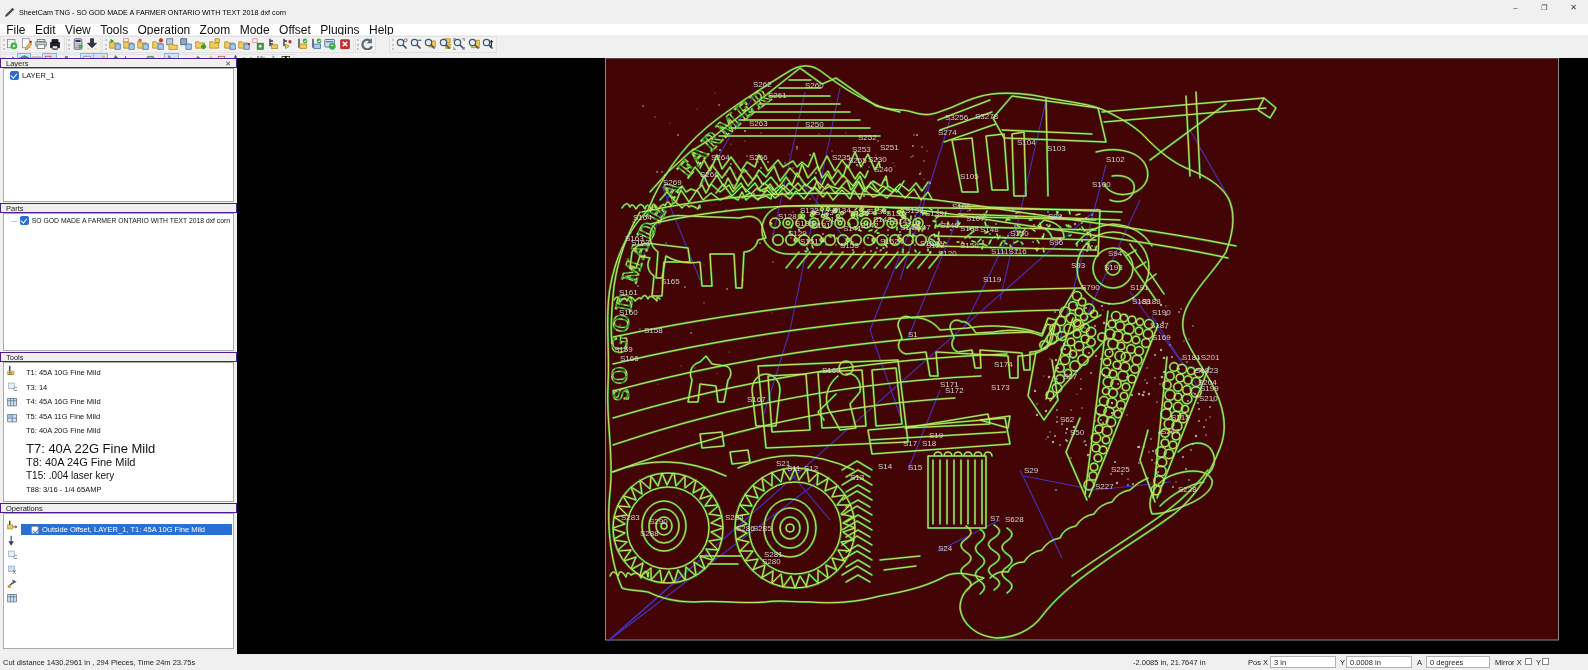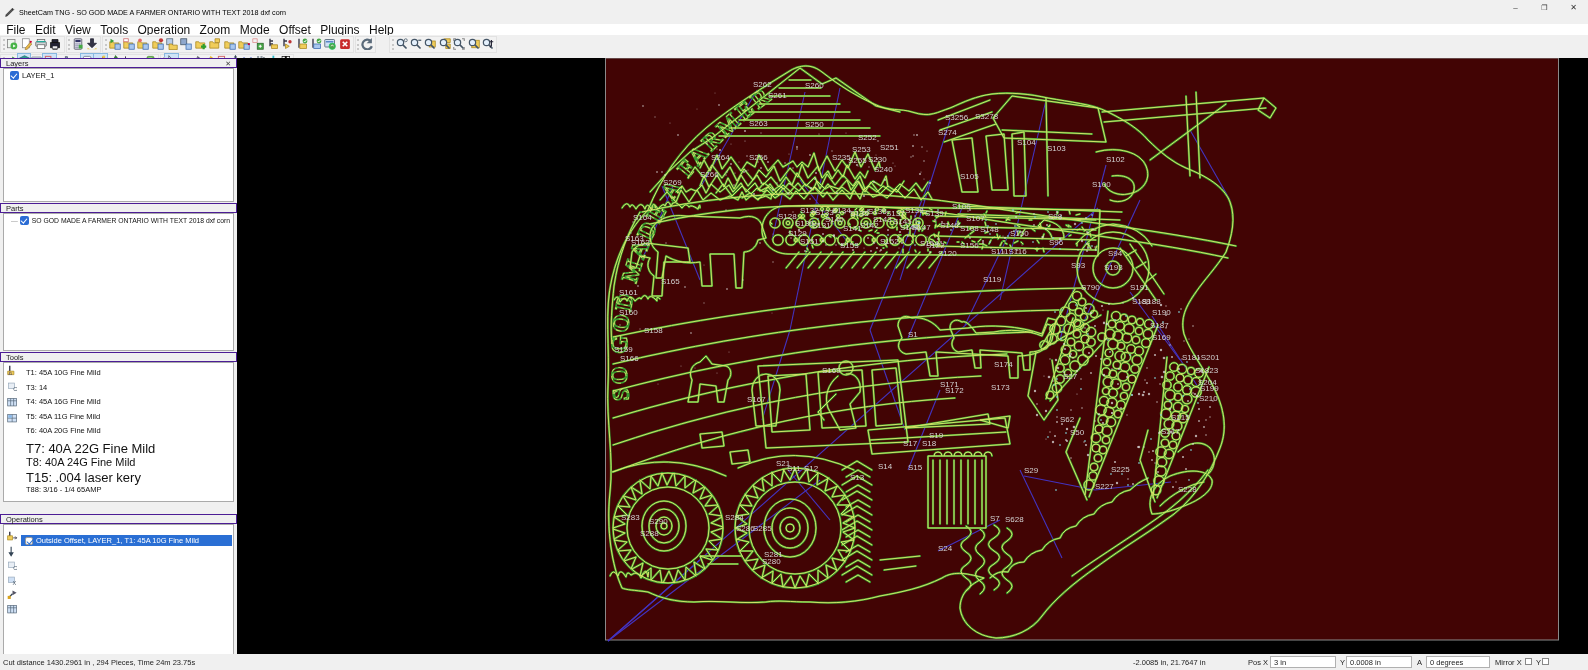--- a/index.html
+++ b/index.html
@@ -25,21 +25,21 @@
 .panel-h .x{position:absolute;right:5px;top:0;font-size:7px;color:#444}
 .panel-b{background:#fff;border:1px solid #aaa;margin:0 3px 0 3px;overflow:hidden;position:relative}
 .cnv{position:absolute;left:237px;top:0;width:1351px;height:596px;background:#000}
 .statusbar{position:absolute;left:0;top:654px;width:1588px;height:20px;background:#f0f0f0;font-size:7.5px;color:#222}
 .statusbar .lf{position:absolute;left:3px;top:4px}
 .sb-item{position:absolute;top:4px}
 .sb-box{position:absolute;top:1.5px;height:12px;background:#fff;border:1px solid #b0b0b0;font-size:7.5px;padding:1.5px 3px;color:#222}
 .cb{display:inline-block;width:9px;height:9px;background:#2b6cd4;border-radius:2px;position:relative;vertical-align:-2px;margin-right:3px}
 .cb:after{content:"";position:absolute;left:2.2px;top:0.6px;width:2.6px;height:4.8px;border:solid #fff;border-width:0 1.4px 1.4px 0;transform:rotate(40deg)}
 .row{font-size:7.5px;color:#111;padding:2px 13px 0 6px}
-.oprow{position:absolute;left:1px;right:1px;top:10px;background:#2a6fd4;color:#fff;font-size:7.5px;padding:1px 4px;white-space:nowrap;height:11px}
+.oprow{position:absolute;left:1px;right:1px;top:10px;background:#2a6fd4;color:#fff;font-size:7.5px;padding:1px 10px;white-space:nowrap;height:11px}
 .oprow .cb{background:#fff;border:1px solid #999;width:8px;height:8px}
 .oprow .cb:after{border-color:#2a6fd4;left:1.8px;top:0.4px}
 .iconstrip{position:absolute;left:0;top:2px;width:16px;text-align:center}
 
 </style></head><body>
 <div class="titlebar">
 <span class="ticon"><svg width="10" height="10" viewBox="0 0 16 16">
         <path d="M1 15 L4 14 14 4 12 2 2 12Z" fill="#555" stroke="#222"></path>
         <path d="M11 3 l2 2" stroke="#222"></path>
       </svg></span>
@@ -2147,25 +2147,25 @@
             </svg></div>
         </div>
 <div style="position:absolute;left:16px;top:0;right:0;bottom:0;padding-top:3px">
 <div style="font-size:7.5px;color:#111;height:14.6px;padding:2px 0 0 6px;white-space:nowrap">T1: 45A 10G Fine Mild</div>
 <div style="font-size:7.5px;color:#111;height:14.6px;padding:2px 0 0 6px;white-space:nowrap">T3: 14</div>
 <div style="font-size:7.5px;color:#111;height:14.6px;padding:2px 5px 0 6px;white-space:nowrap">T4: 45A 16G Fine Mild</div>
 <div style="font-size:7.5px;color:#111;height:14.6px;padding:2px 0 0 6px;white-space:nowrap">T5: 45A 11G Fine Mild</div>
 <div style="font-size:7.5px;color:#111;height:14.6px;padding:2px 12px 0 6px;white-space:nowrap">T6: 40A 20G Fine Mild</div>
 <div style="font-size:13px;color:#111;height:14.6px;padding:2px 0 0 6px;white-space:nowrap">T7: 40A 22G Fine Mild</div>
 <div style="font-size:11px;color:#111;height:14.6px;padding:2px 16px 0 6px;white-space:nowrap">T8: 40A 24G Fine Mild</div>
-<div style="font-size:13px;color:#111;height:14.6px;padding:2px 0 0 6px;white-space:nowrap">T15: .004 laser kery</div>
+<div style="font-size:10px;color:#111;height:14.6px;padding:2px 0 0 6px;white-space:nowrap">T15: .004 laser kery</div>
 <div style="font-size:7.5px;color:#111;height:14.6px;padding:2px 0 0 6px;white-space:nowrap">T88: 3/16 - 1/4 65AMP</div>
 </div>
       </div>
-<div class="panel-h" style="margin-top:12px">Operations</div>
+<div class="panel-h" style="margin-top:1px">Operations</div>
 <div class="panel-b" style="height:136px">
 <div class="iconstrip" style="top:6px">
           <div style="height:14.5px"><svg width="11" height="11" viewBox="0 0 16 16" style="vertical-align:top">
               <path d="M4 1 v8" stroke="#334" stroke-width="2"></path>
               <rect x="1" y="7" width="7" height="6" fill="#f0cd5a" stroke="#a8861e"></rect>
               <path d="M9 10 h5 m-2 -2 l2 2 -2 2" stroke="#334" fill="none" stroke-width="1.3"></path>
             </svg></div>
           <div style="height:14.5px"><svg width="11" height="11" viewBox="0 0 16 16" style="vertical-align:top">
               <path d="M6 1 v9 m-2.5 0 h5 L6 14Z" fill="#345" stroke="#345" stroke-width="1.6"></path>
             </svg></div>

